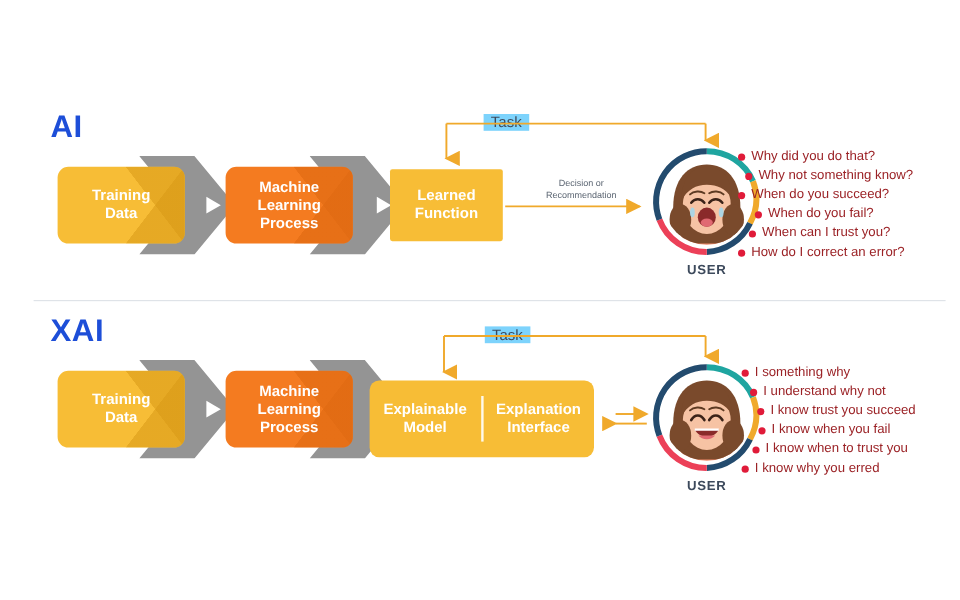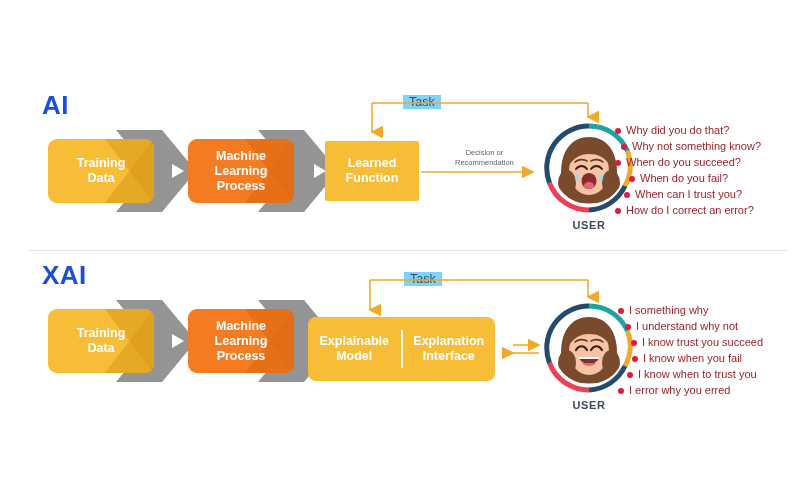--- a/index.html
+++ b/index.html
@@ -334,21 +334,21 @@
     <div class="qrow" style="margin-left:14px;text-align:center;">
         <span class="dot"></span>
         <span>I know when you fail</span>
       </div>
     <div class="qrow" style="margin-left:9px;">
         <span class="dot"></span>
         <span>I know when to trust you</span>
       </div>
     <div class="qrow" style="margin-left:0px;">
         <span class="dot"></span>
-        <span>I error why you erred</span>
+        <span>I know why you erred</span>
       </div>
   </div>
 
   <div class="task-label" style="left:404px;top:272px;">Task</div>
 
   <svg class="arrows" viewBox="0 0 800 500">
     <defs>
       <marker id="arrDown" markerWidth="8" markerHeight="8" refX="4" refY="7" orient="auto">
         <path d="M0 0 L8 0 L4 8 Z" fill="#f0a92b"></path>
       </marker>

